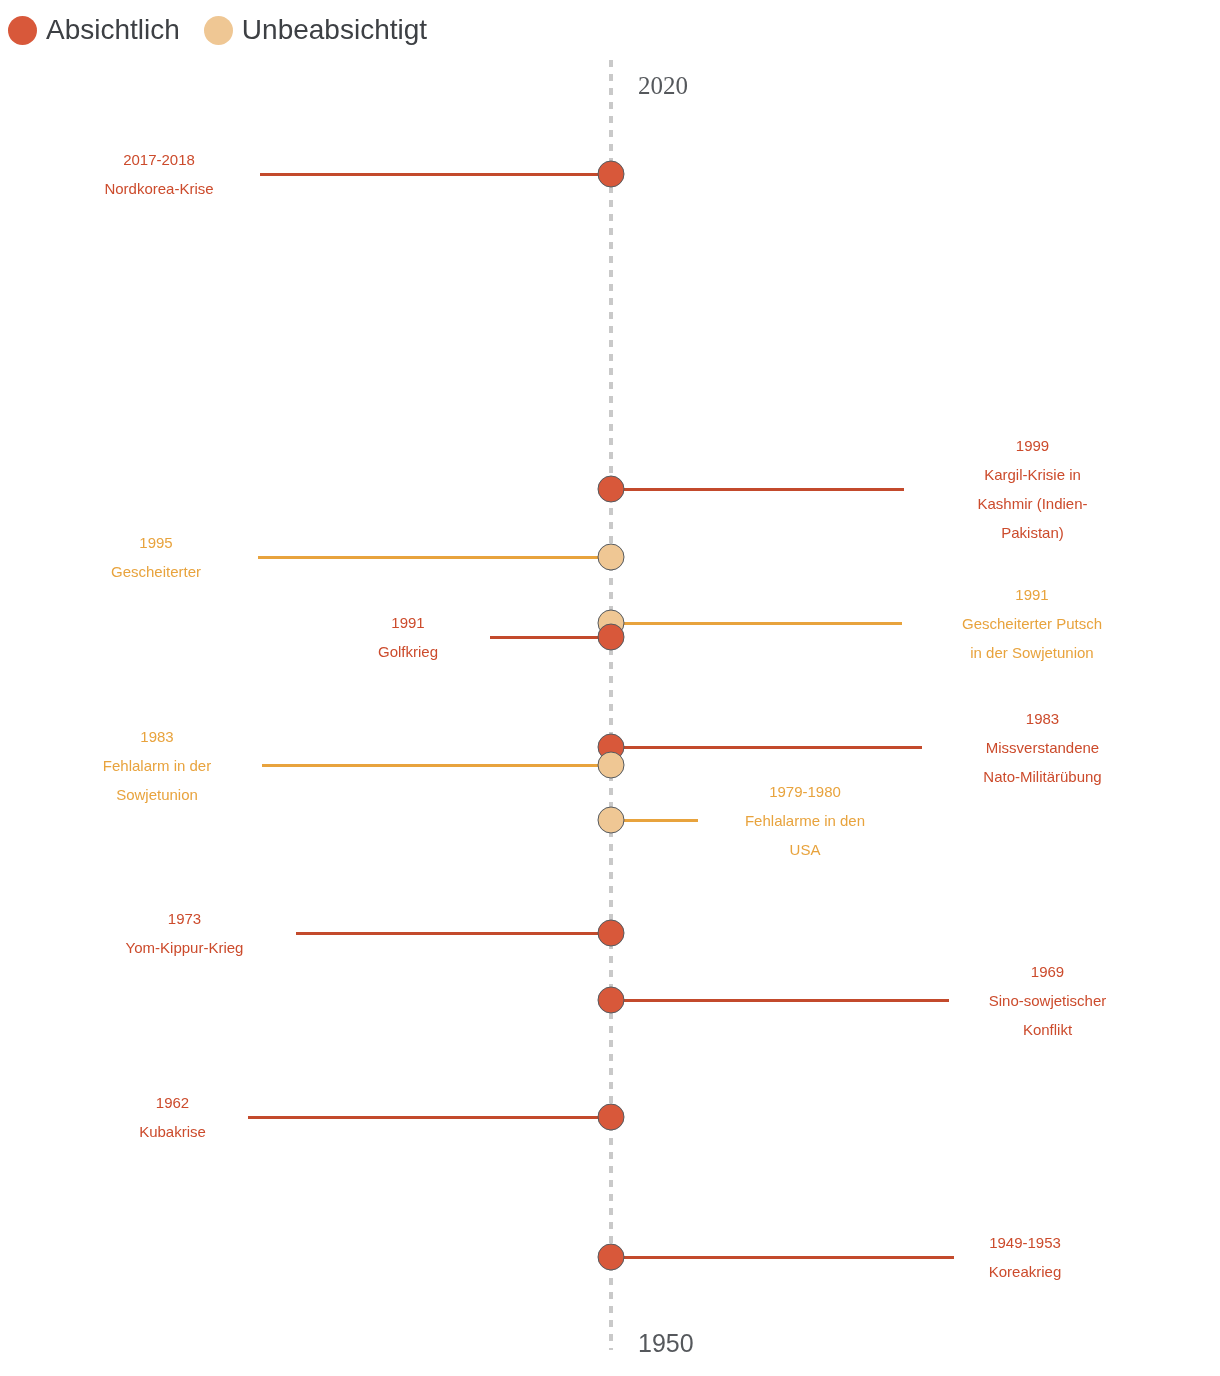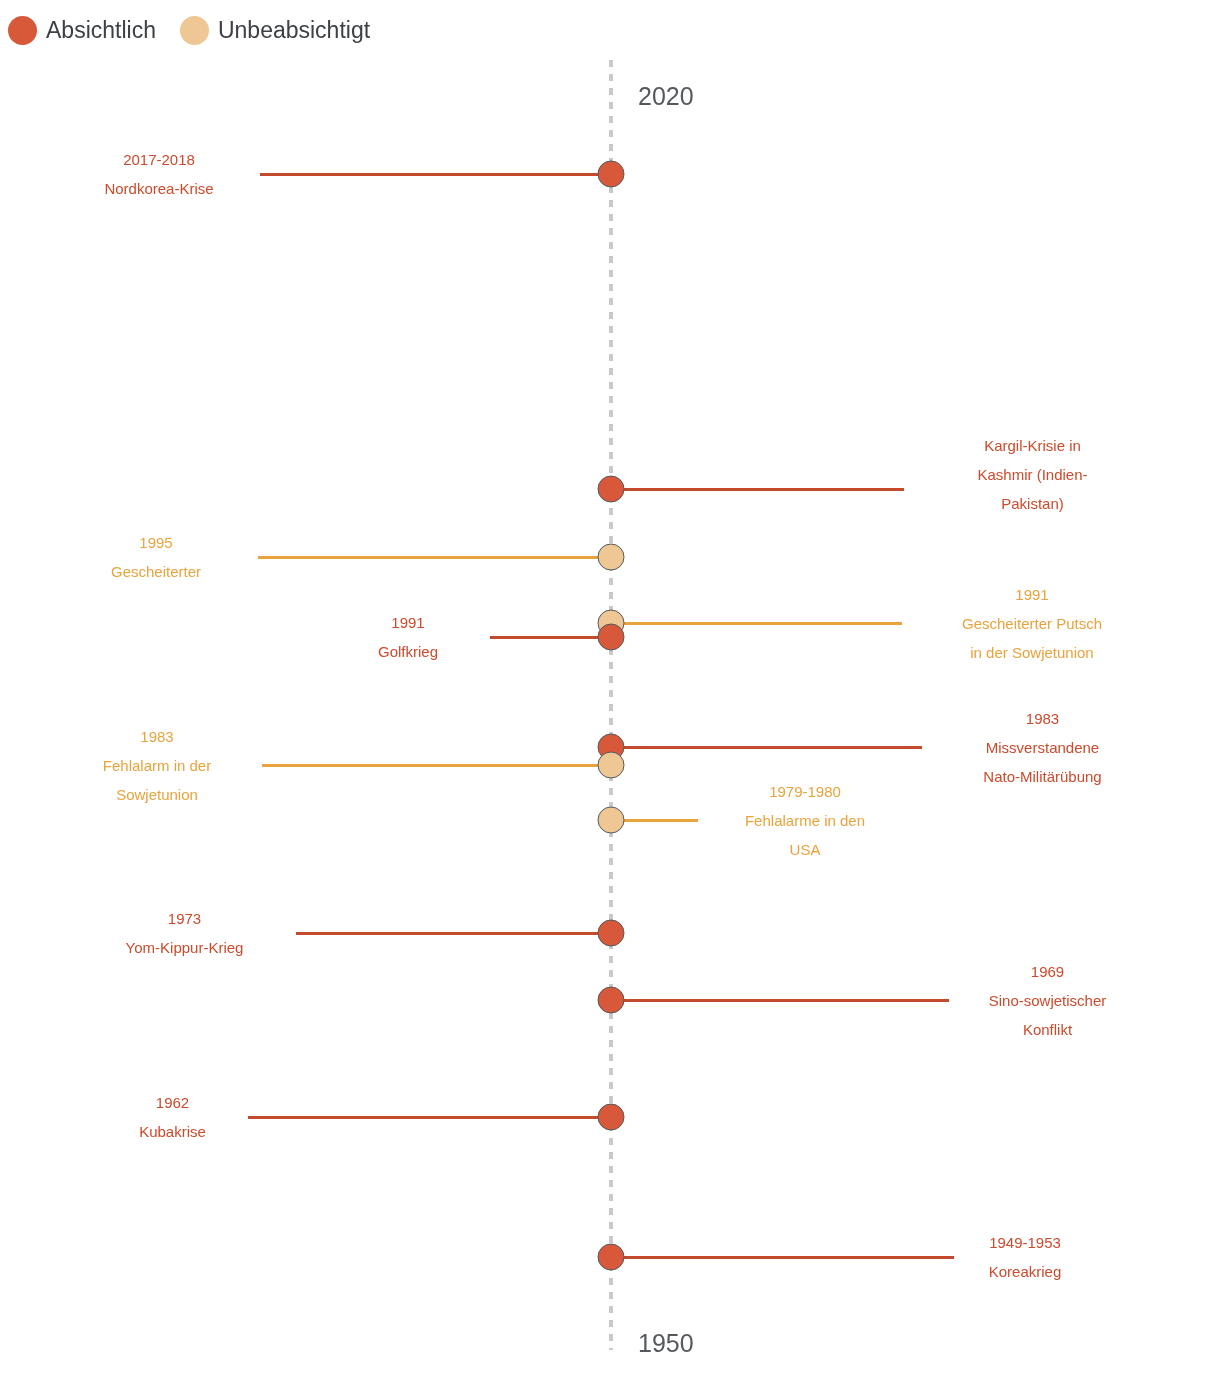--- a/index.html
+++ b/index.html
@@ -30,21 +30,21 @@
     align-items: center;
     gap: 9px;
   }
   .legend-swatch {
     width: 29px;
     height: 29px;
     border-radius: 50%;
     flex: 0 0 auto;
   }
   .legend-label {
-    font-size: 23px;
+    font-size: 28px;
     color: #3d4044;
     white-space: nowrap;
     line-height: 1;
   }
 
   
   #axis-line {
     position: absolute;
     left: 609px;
     top: 60px;
@@ -53,21 +53,21 @@
     background-image: linear-gradient(to bottom, #c9c9c9 0 7px, rgba(0,0,0,0) 7px 14px);
     background-size: 4px 14px;
   }
   .axis-label {
     position: absolute;
     font-size: 25px;
     color: #55585c;
     white-space: nowrap;
     line-height: 1;
   }
-  #axis-label-top  { left: 638px; top: 84px; }
+  #axis-label-top  { left: 638px; top: 73px; font-family: Liberation Serif, serif; }
   #axis-label-bottom { left: 638px; top: 1331px; }
 
   
   .event {
     position: absolute;
     left: 0;
     top: 0;
     width: 1220px;
     height: 0;
   }
@@ -125,21 +125,21 @@
 <div class="axis-label" id="axis-label-bottom">1950</div>
 
 <div id="events-root">
     <div class="event" style="top: 174px;">
       <div class="connector ln-intentional" style="left: 260px; width: 345px;"></div>
       <div class="label intentional left" style="left: 65px; width: 188px; top: -29px;"><div>2017-2018</div><div>Nordkorea-Krise</div></div>
       <div class="dot bg-intentional" style="left: 611px;"></div>
     </div>
     <div class="event" style="top: 489px;">
       <div class="connector ln-intentional" style="left: 617px; width: 287px;"></div>
-      <div class="label intentional right" style="left: 910px; width: 245px; top: -58px;"><div>Kargil-Krisie in
+      <div class="label intentional right" style="left: 910px; width: 245px; top: -58px;"><div>1999</div><div>Kargil-Krisie in
 Kashmir (Indien-
 Pakistan)</div></div>
       <div class="dot bg-intentional" style="left: 611px;"></div>
     </div>
     <div class="event" style="top: 557px;">
       <div class="connector ln-unintentional" style="left: 258px; width: 347px;"></div>
       <div class="label unintentional left" style="left: 62px; width: 188px; top: -29px;"><div>1995</div><div>Gescheiterter</div></div>
       <div class="dot bg-unintentional" style="left: 611px;"></div>
     </div>
     <div class="event" style="top: 623px;">

